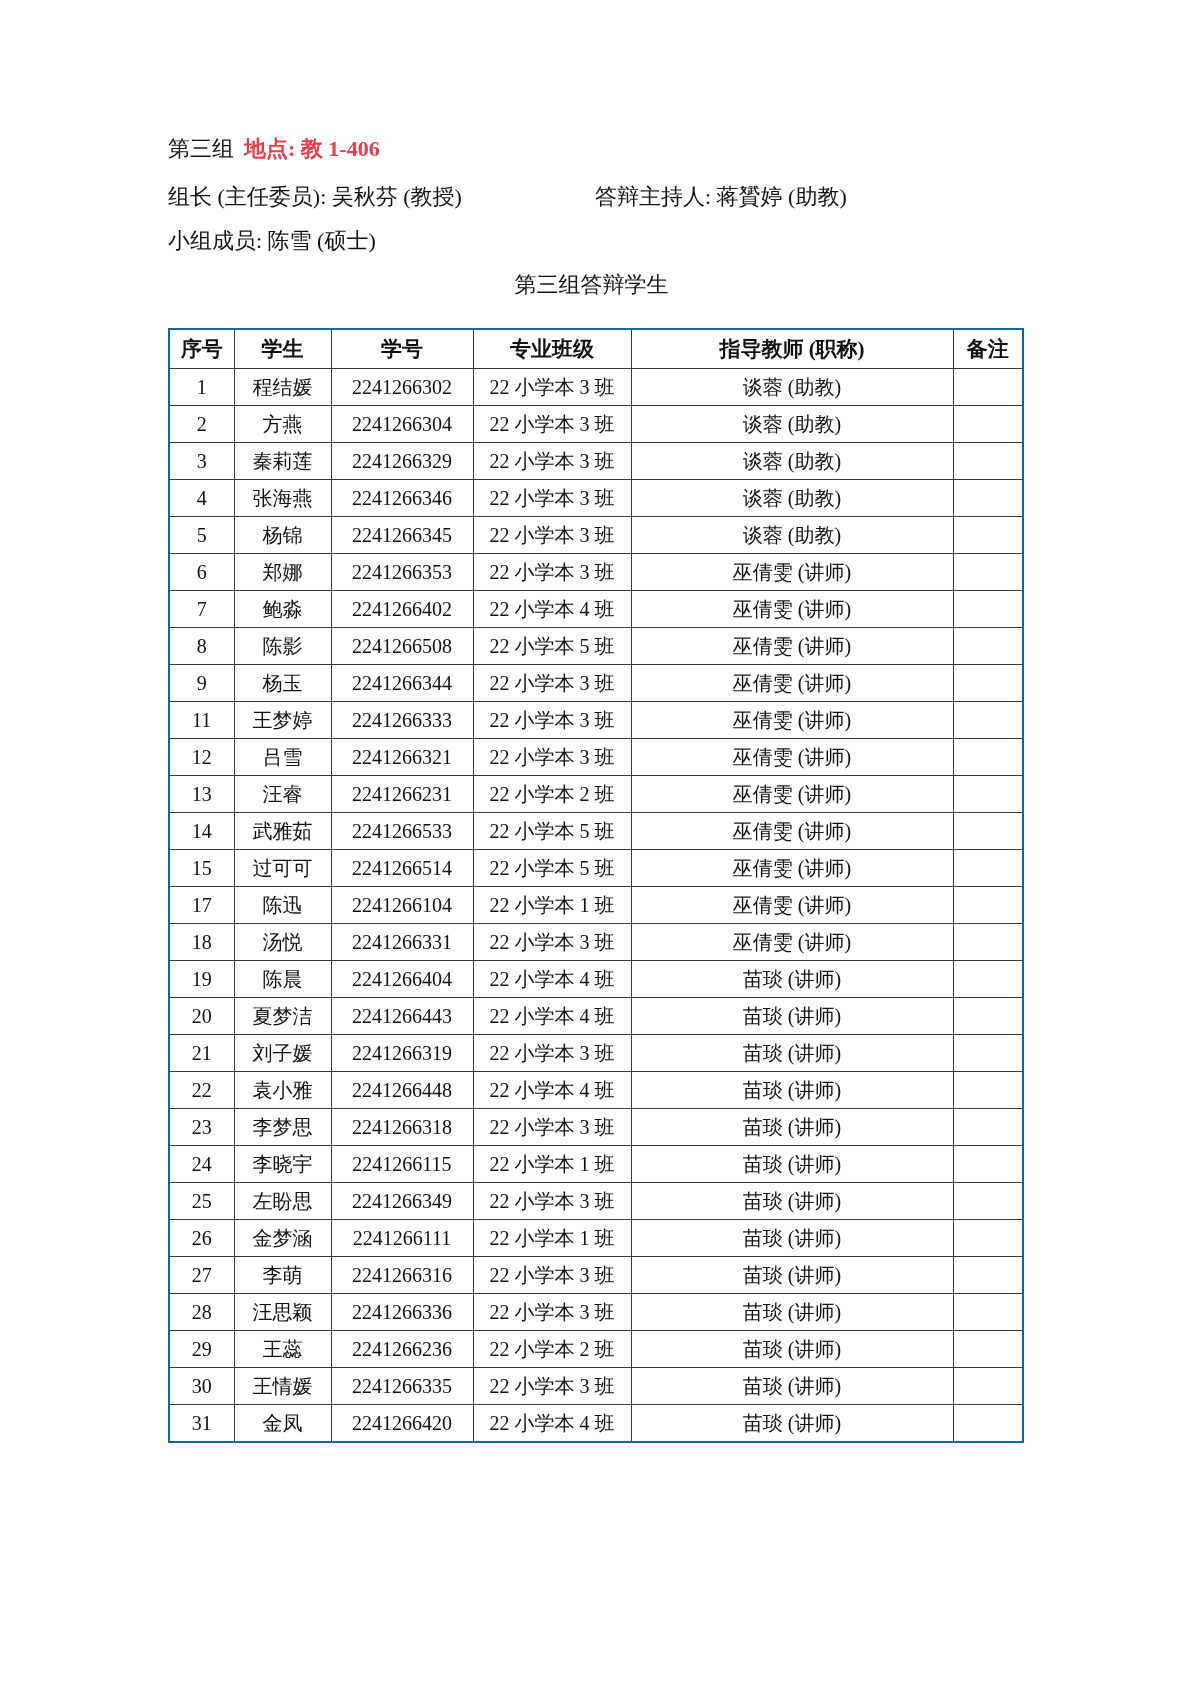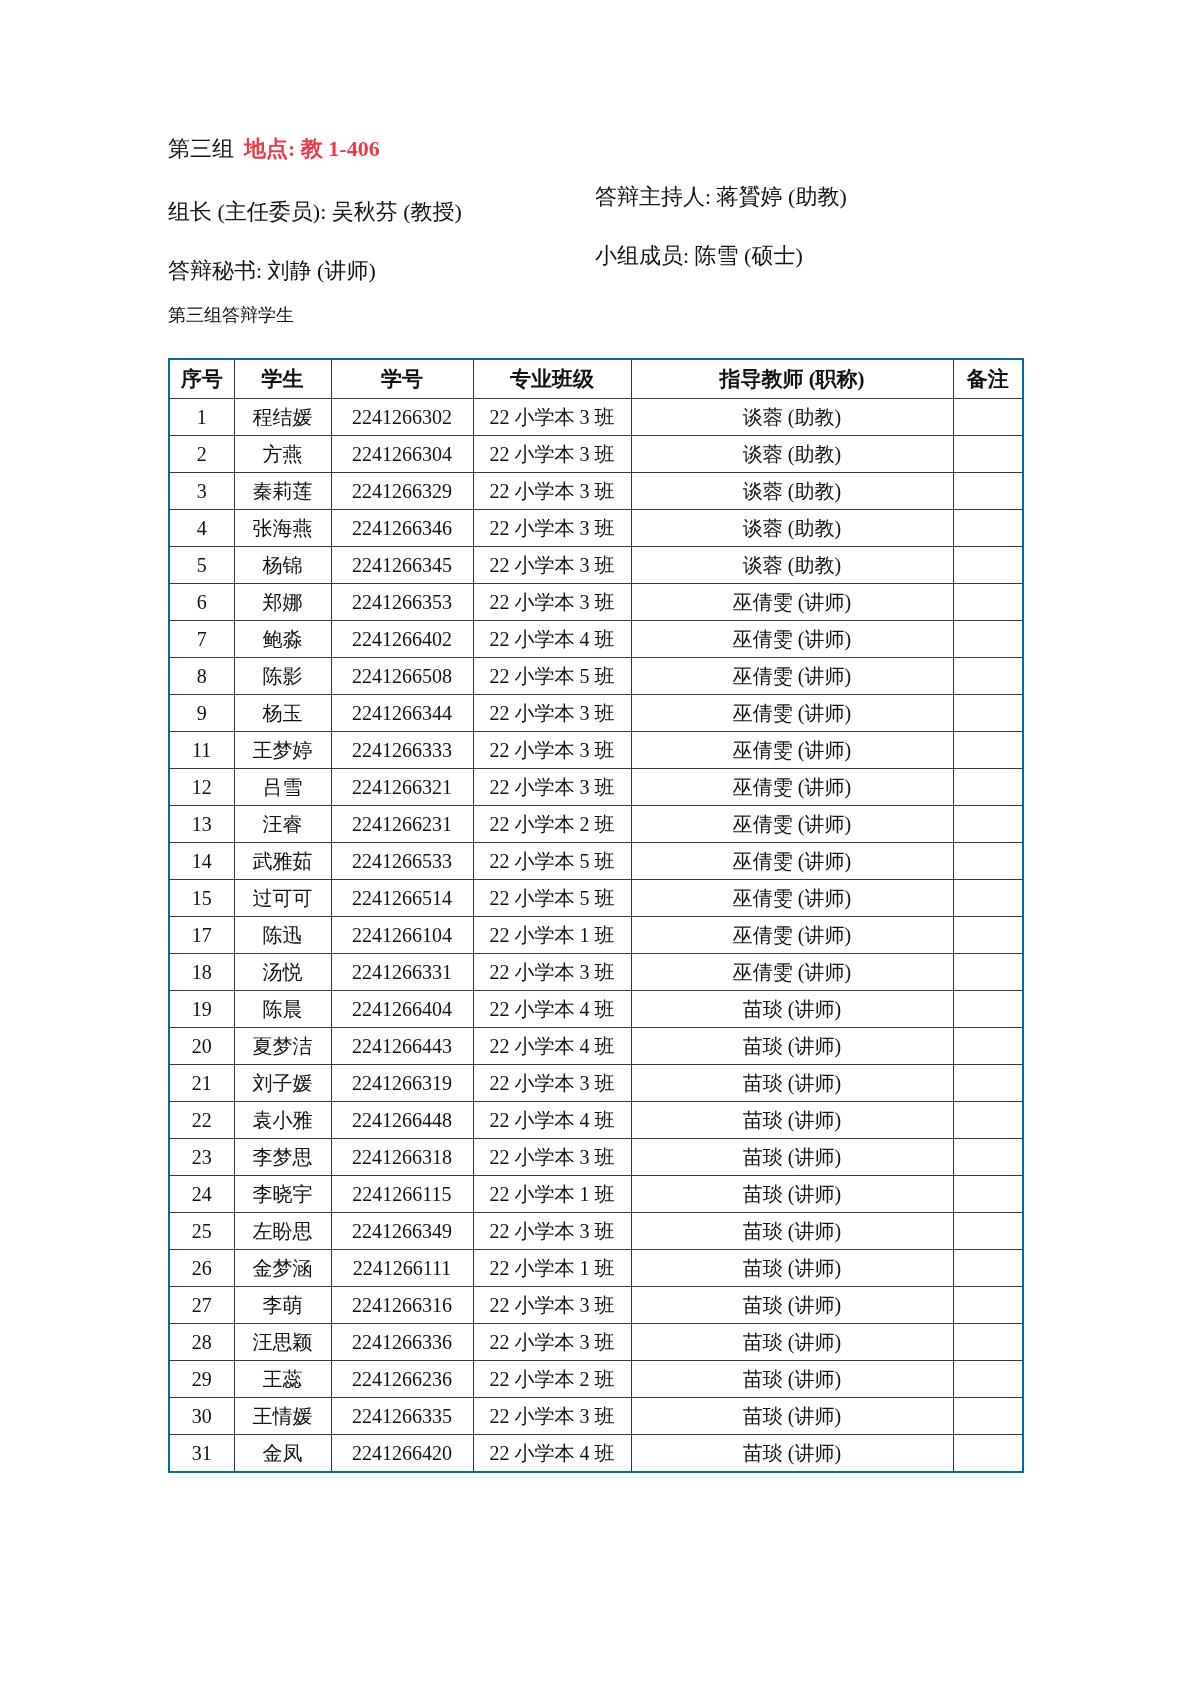--- a/index.html
+++ b/index.html
@@ -32,26 +32,26 @@
   .info-line {
     display: flex;
     font-size: 22px;
     line-height: 26px;
     margin-bottom: 18px;
     white-space: nowrap;
   }
   .info-left {
     flex: 0 0 427px;
     width: 427px;
-    margin-top: 15px;
   }
   .caption {
-    font-size: 18px;
+    font-size: 22px;
     line-height: 26px;
     margin-bottom: 0;
+    text-align: center;
   }
   table.students {
     margin-top: 30px;
     width: 854px;
     table-layout: fixed;
     border-collapse: collapse;
     border: 2px solid #0369a1;
   }
   table.students th, table.students td {
     border: 1.5px solid #383838;
@@ -86,21 +86,20 @@
   <div class="title-line">
     <span>第三组</span><span class="loc">地点: 教 1-406</span>
   </div>
 
   <div class="info-line">
     <span class="info-left">组长 (主任委员): 吴秋芬 (教授)</span>
     <span>答辩主持人: 蒋贇婷 (助教)</span>
   </div>
 
   <div class="info-line">
-    <span class="info-left">答辩秘书: 刘静 (讲师)</span>
     <span>小组成员: 陈雪 (硕士)</span>
   </div>
 
   <div class="caption">第三组答辩学生</div>
 
   <table class="students">
     <colgroup>
       <col class="c-index">
       <col class="c-student">
       <col class="c-id">

